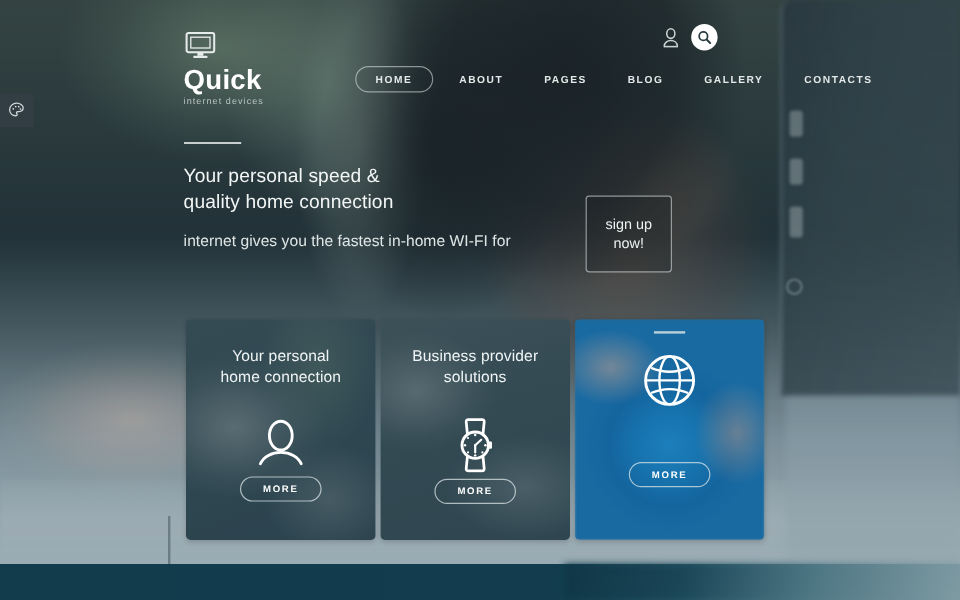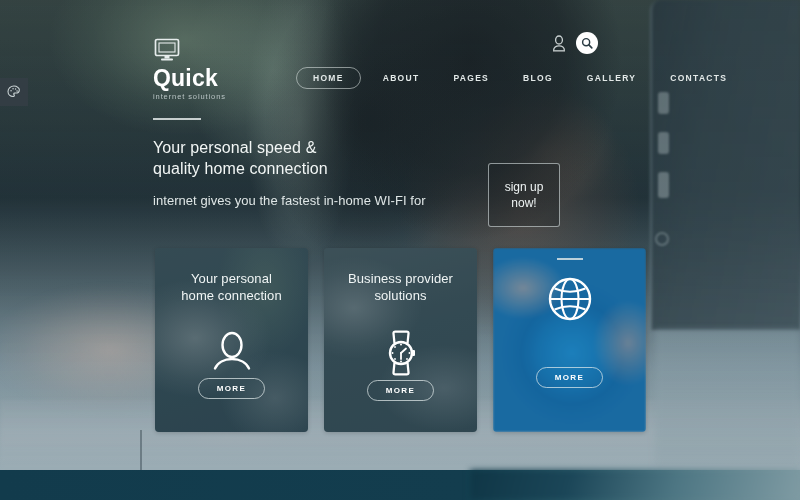--- a/index.html
+++ b/index.html
@@ -96,21 +96,21 @@
   
   .palette-tab {
     position:absolute; left:0; top:78px; width:28px; height:28px;
     background:rgba(52,62,68,.92);
     display:flex; align-items:center; justify-content:center;
     cursor:pointer; z-index:40;
   }
   .palette-tab svg { display:block; }
 
   
-  .header { position:absolute; left:0; top:12px; width:748px; height:90px; z-index:30; }
+  .header { position:absolute; left:0; top:0; width:748px; height:90px; z-index:30; }
 
   .logo-block { position:absolute; left:153px; top:26px; }
   .logo-icon { width:28px; height:24px; display:block; margin-bottom:4px; }
   .logo-name {
     font-size:23px; font-weight:bold; color:#ffffff; line-height:1.05;
     letter-spacing:.2px;
   }
   .logo-sub {
     font-size:7.5px; color:#b9c4c4; letter-spacing:.9px; margin-top:2px;
   }
@@ -148,22 +148,22 @@
     position:absolute; left:488px; top:163px; width:72px; height:64px;
     border:1px solid rgba(220,228,228,.6); border-radius:3px;
     background:rgba(22,30,34,.30);
     display:flex; align-items:center; justify-content:center;
     text-align:center; font-size:12px; color:#eef3f3; line-height:1.35;
     cursor:pointer; z-index:26;
   }
 
   
   .cards {
-    position:absolute; left:155px; top:248px; width:491px; height:184px;
-    display:flex; gap:16px; z-index:25;
+    position:absolute; left:155px; top:266px; width:491px; height:184px;
+    display:flex; gap:4px; z-index:25;
   }
   .card {
     position:relative; width:158px; height:184px; border-radius:4px;
     overflow:hidden; cursor:pointer;
     display:flex; flex-direction:column; align-items:center;
     box-shadow:0 1px 4px rgba(0,0,0,.18);
   }
   .card-bg { position:absolute; inset:0; }
   .card-1 .card-bg {
     background:
@@ -247,21 +247,21 @@
   <div class="header">
 
     <div class="logo-block">
       <svg class="logo-icon" viewBox="0 0 28 24">
         <rect x="2.5" y="1.5" width="23" height="16" rx="1.6" fill="none" stroke="#e6ecec" stroke-width="1.7"></rect>
         <rect x="6" y="5" width="16" height="9" fill="none" stroke="#e6ecec" stroke-width="1.1"></rect>
         <rect x="11.5" y="17.5" width="5" height="3" fill="#e6ecec"></rect>
         <rect x="8" y="20.5" width="12" height="1.9" rx="0.9" fill="#e6ecec"></rect>
       </svg>
       <div class="logo-name">Quick</div>
-      <div class="logo-sub">internet solutions</div>
+      <div class="logo-sub">internet devices</div>
     </div>
 
     <nav class="nav">
       <div class="nav-item active">HOME</div>
       <div class="nav-item">ABOUT</div>
       <div class="nav-item">PAGES</div>
       <div class="nav-item">BLOG</div>
       <div class="nav-item">GALLERY</div>
       <div class="nav-item">CONTACTS</div>
     </nav>

